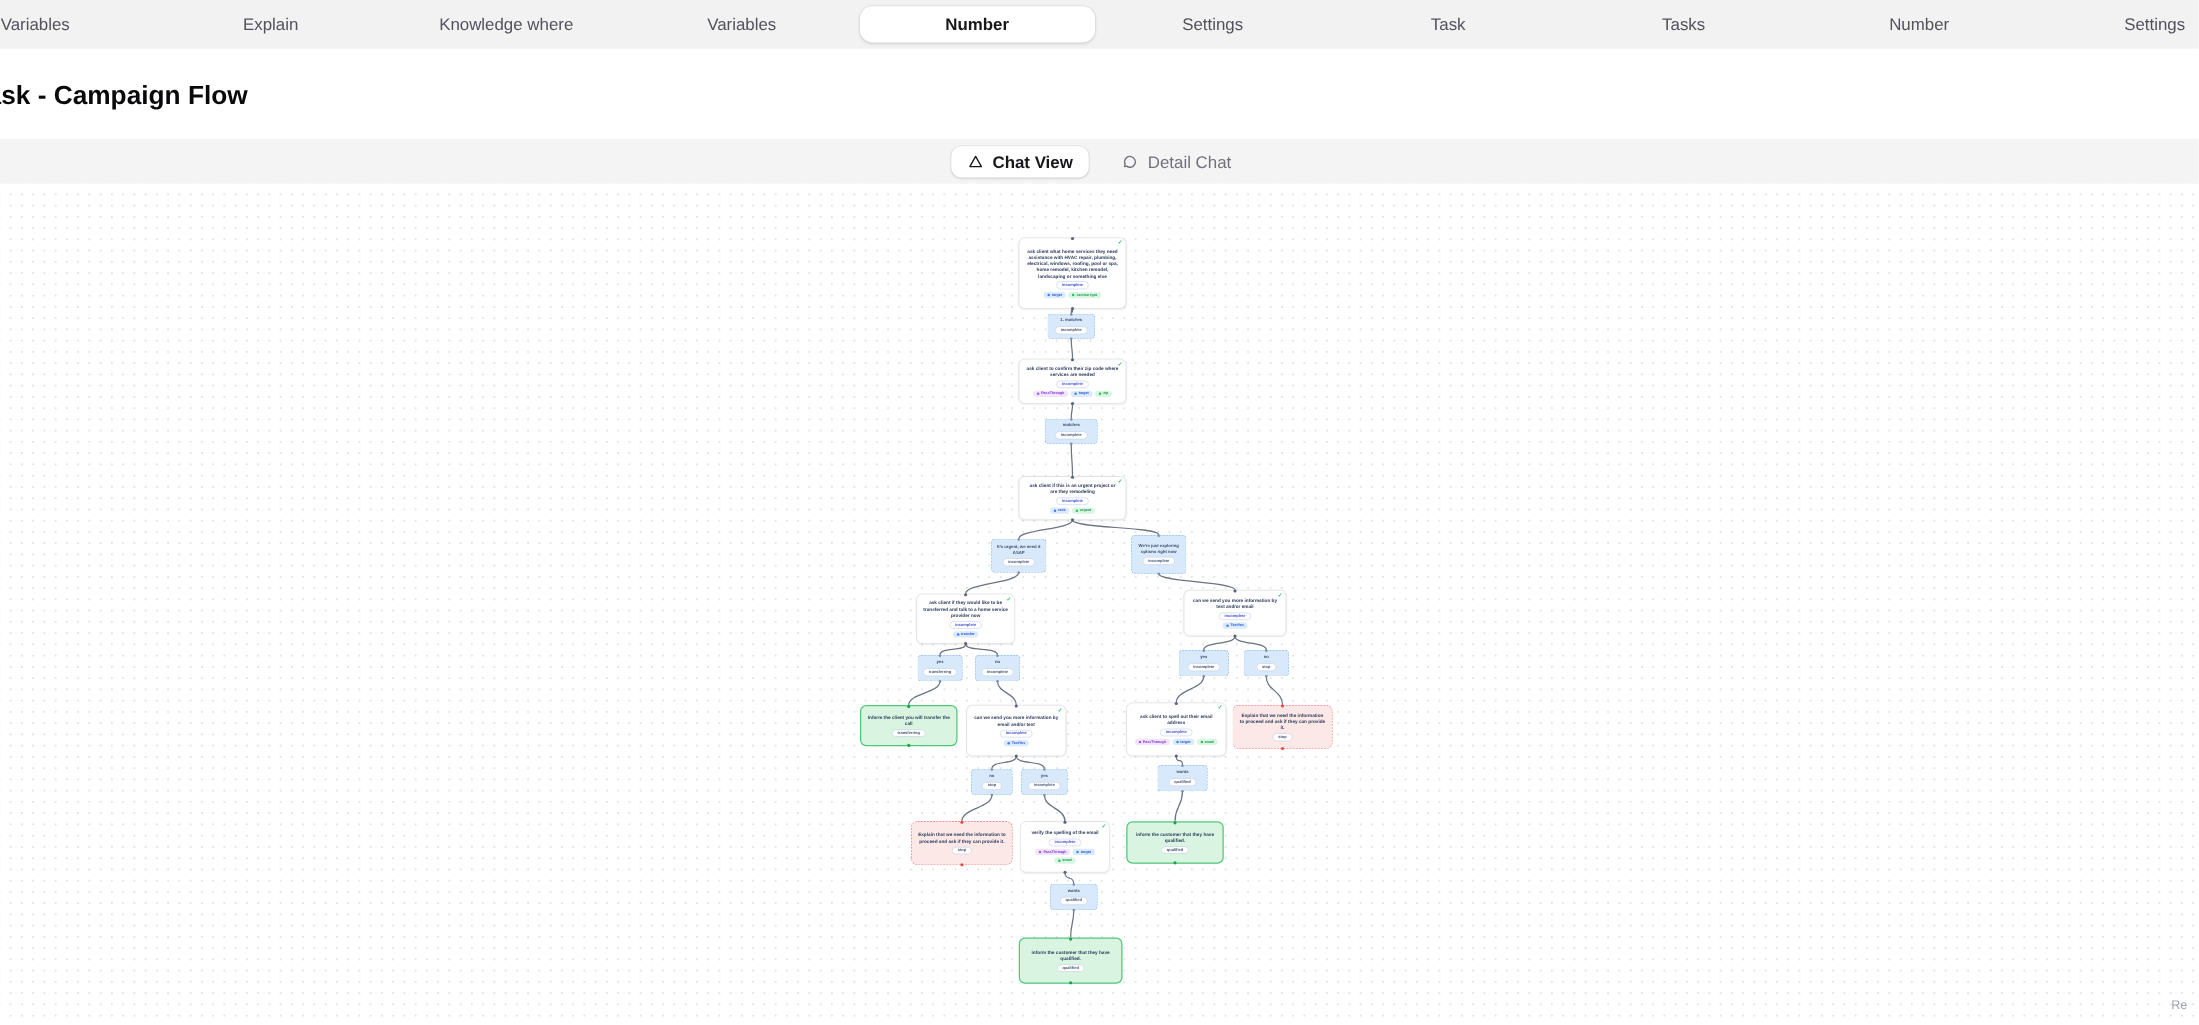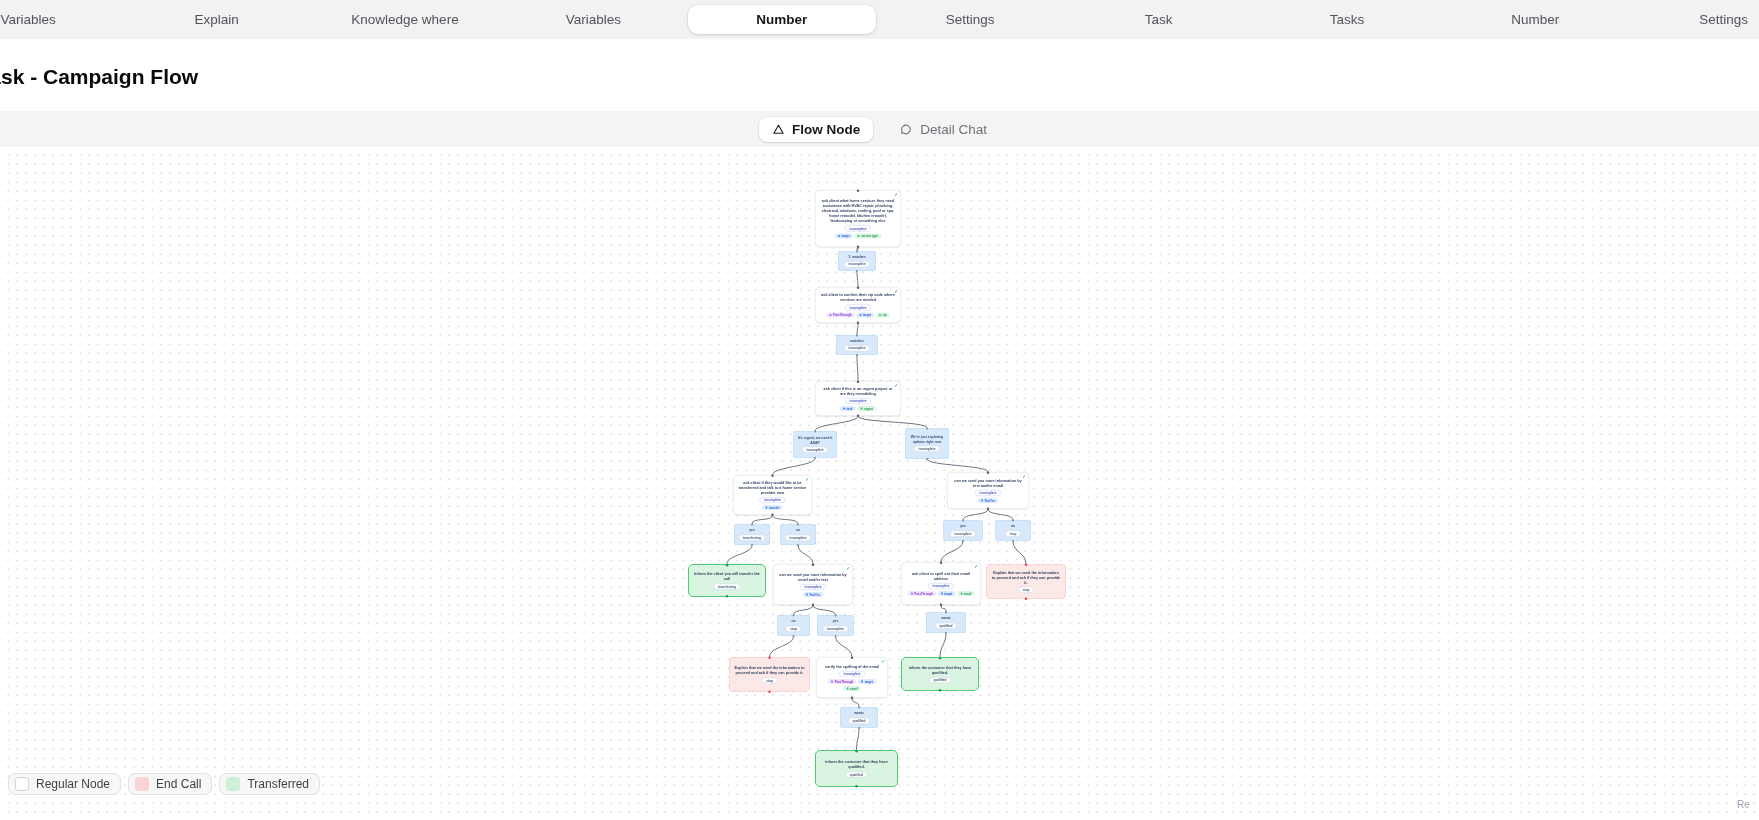--- a/index.html
+++ b/index.html
@@ -98,21 +98,21 @@
   <h1>Task - Campaign Flow</h1>
 </div>
 
 <div class="toolbar">
   <button class="tb-btn active">
     <span>
       <svg width="13" height="13" viewBox="0 0 24 24" fill="none" stroke="#18181b" stroke-width="2" stroke-linejoin="round" stroke-linecap="round">
         <path d="M12 4 L20.5 19 L3.5 19 Z"></path>
       </svg>
     </span>
-    <span>Flow Node</span>
+    <span>Chat View</span>
   </button>
   <button class="tb-btn">
     <span>
       <svg width="13" height="13" viewBox="0 0 24 24" fill="none" stroke="#71717a" stroke-width="2" stroke-linejoin="round" stroke-linecap="round">
         <path d="M21 12a8 8 0 1 1-3.1-6.3L21 5l-1 3.4A8 8 0 0 1 21 12z" transform="rotate(180 12 12)"></path>
       </svg>
     </span>
     <span>Detail Chat</span>
   </button>
 </div>
@@ -379,28 +379,14 @@
           <span class="pill">qualified</span>
         </div>
         <div class="node success" style="left: 1630px; top: 1206px; width: 166px; height: 74px;">
           <span class="handle top"></span>
           <span class="handle bottom"></span>
           <div class="txt">inform the customer that they have qualified.</div>
           <span class="pill">qualified</span>
         </div>
       </div>
   </div>
-  <div class="legend">
-      <div class="legend-item">
-        <span class="swatch" style="background: rgb(255, 255, 255); border: 1px solid rgb(212, 212, 216);"></span>
-        <span>Regular Node</span>
-      </div>
-      <div class="legend-item">
-        <span class="swatch" style="background: rgb(251, 213, 213); border: 1px solid rgb(251, 213, 213);"></span>
-        <span>End Call</span>
-      </div>
-      <div class="legend-item">
-        <span class="swatch" style="background: rgb(205, 242, 216); border: 1px solid rgb(205, 242, 216);"></span>
-        <span>Transferred</span>
-      </div>
-    </div>
   <div class="attribution">Re</div>
 </div>
 
 </body></html>

